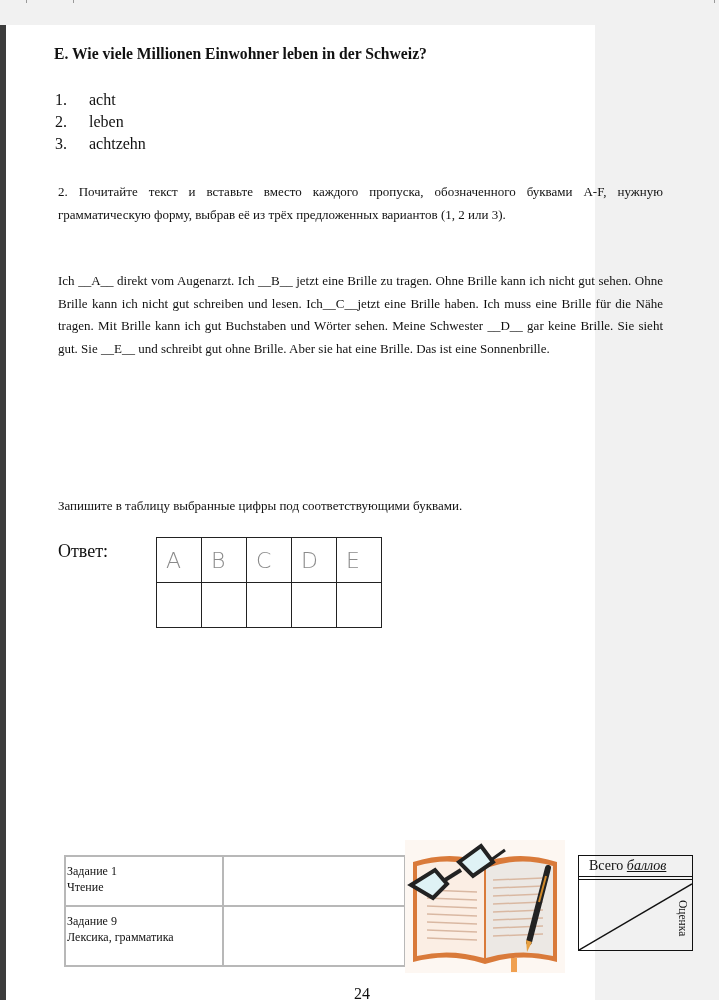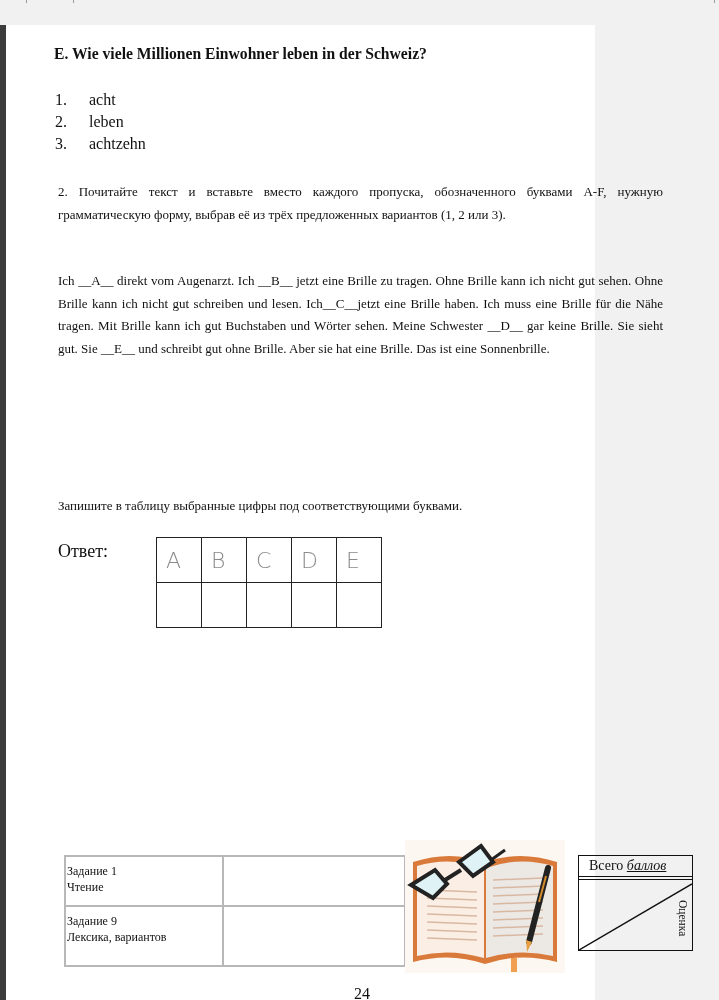--- a/index.html
+++ b/index.html
@@ -89,21 +89,21 @@
         <tr style="height:50px">
       <td class="lbl">
             <div>Задание 1</div>
             <div>Чтение</div>
           </td>
       <td class="val"></td>
     </tr>
     <tr style="height:60px">
       <td class="lbl">
             <div>Задание 9</div>
-            <div>Лексика, вариантов</div>
+            <div>Лексика, грамматика</div>
           </td>
       <td class="val"></td>
     </tr>
   </tbody>
     </table>
 
   <div class="illus">
     <svg width="160" height="133" viewBox="0 0 160 133">
       <path d="M8 22 Q45 10 80 22 Q115 10 152 22 L152 122 Q115 112 80 124 Q45 112 8 122 Z" fill="#d97a3a"></path>
       <path d="M12 26 Q45 16 79 28 L79 118 Q45 108 12 116 Z" fill="#fbeee4"></path>

